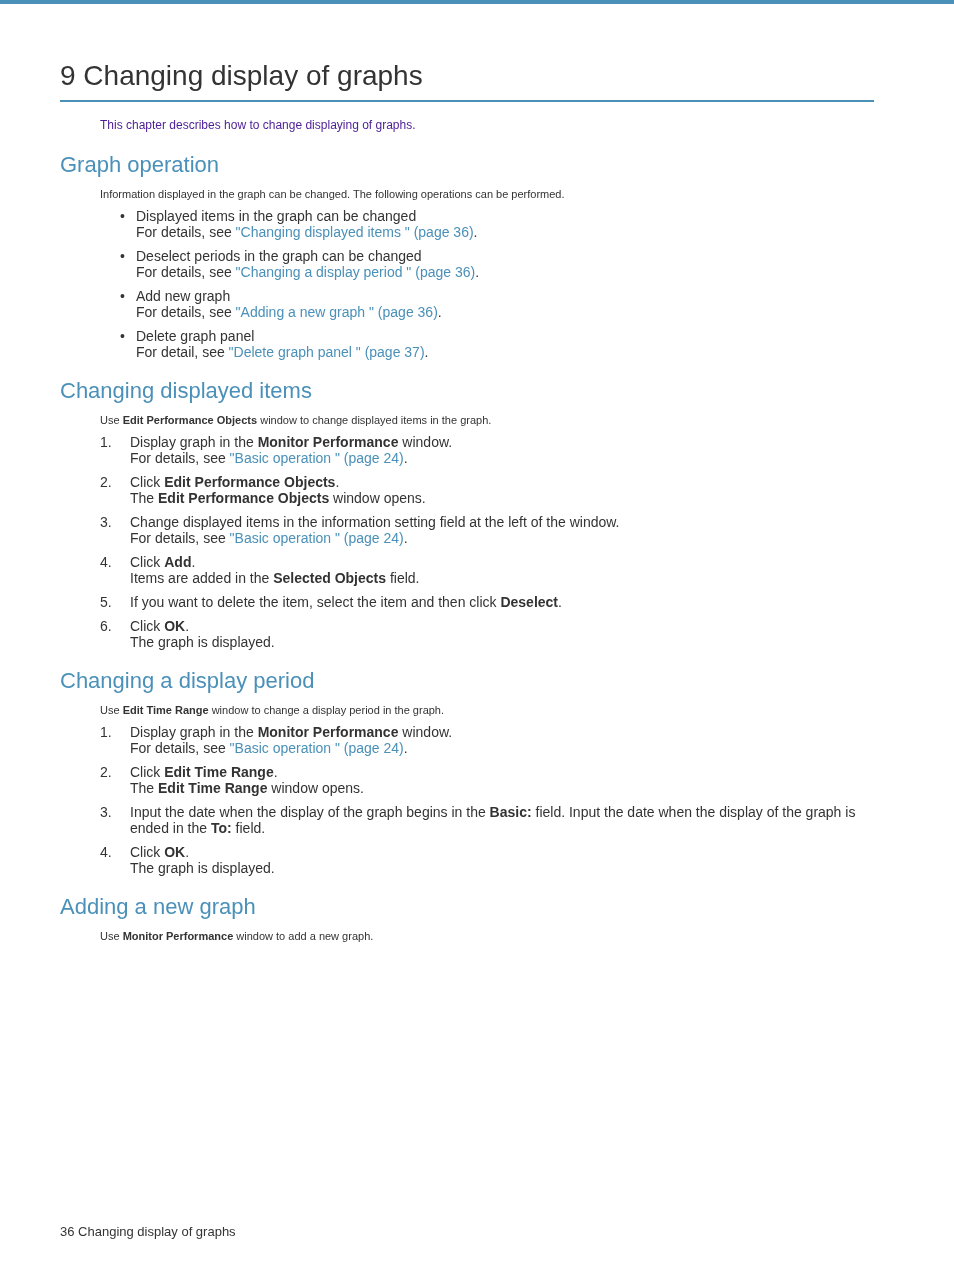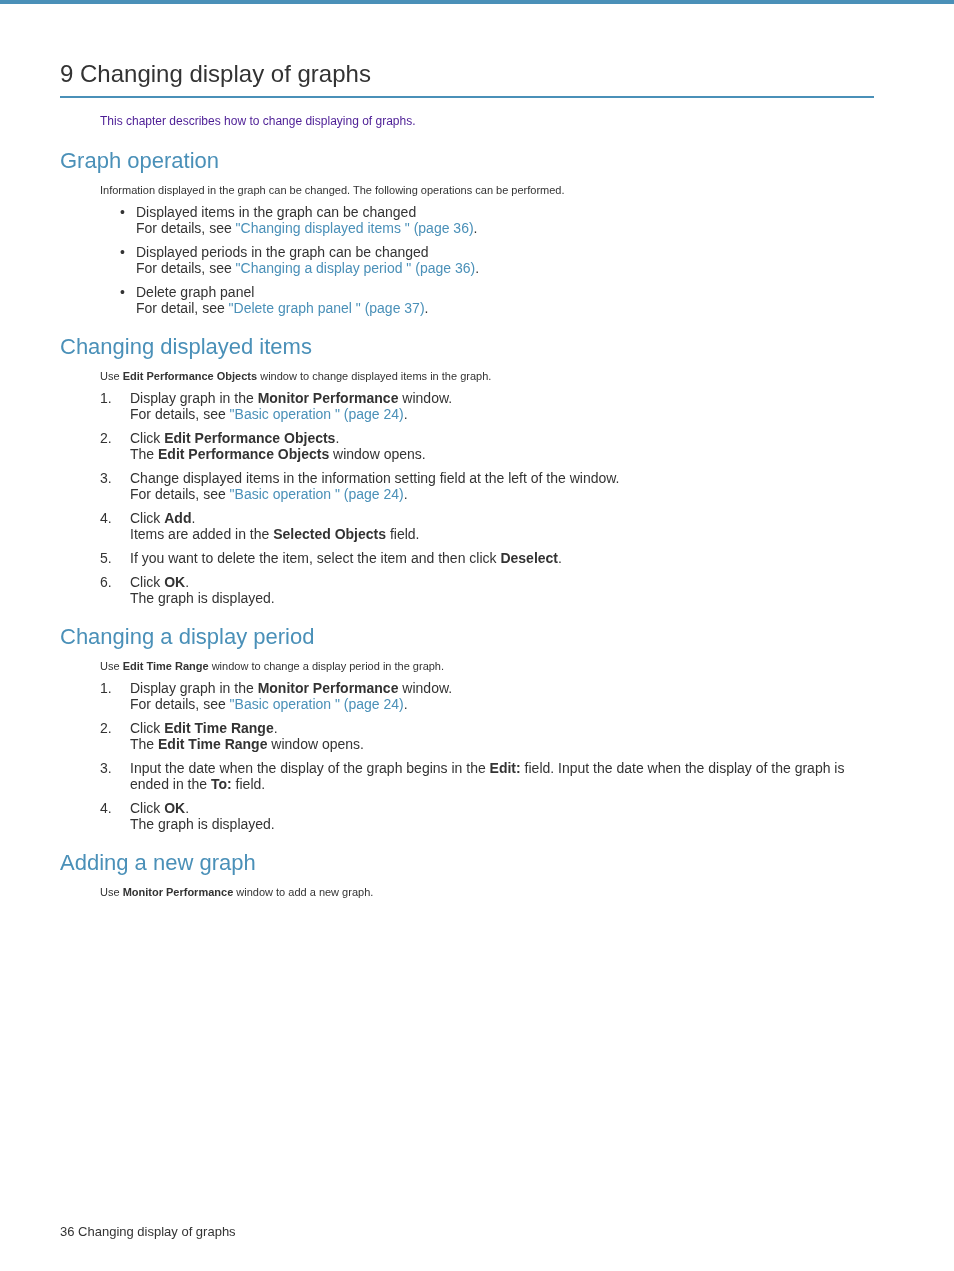--- a/index.html
+++ b/index.html
@@ -20,21 +20,21 @@
     }
     .top-border {
       position: absolute;
       top: 0;
       left: 0;
       right: 0;
       height: 4px;
       background: #4a90b8;
     }
     h1.chapter-title {
-      font-size: 24px;
+      font-size: 28px;
       font-weight: normal;
       color: #333;
       margin-bottom: 16px;
       margin-top: 20px;
       border-bottom: 2px solid #4a90b8;
       padding-bottom: 8px;
     }
     .chapter-intro {
       margin-left: 40px;
       margin-bottom: 20px;
@@ -124,22 +124,26 @@
 
   <div class="section">
     <h2 class="section-title">Graph operation</h2>
     <p class="section-intro">Information displayed in the graph can be changed. The following operations can be performed.</p>
     <ul class="bullet-list">
       <li>
         <span>Displayed items in the graph can be changed</span>
         <span class="sub-text">For details, see <span class="link-text">"Changing displayed items " (page 36)</span>.</span>
       </li>
       <li>
-        <span>Displayed periods in the graph can be changed</span>
+        <span>Deselect periods in the graph can be changed</span>
         <span class="sub-text">For details, see <span class="link-text">"Changing a display period " (page 36)</span>.</span>
+      </li>
+      <li>
+        <span>Add new graph</span>
+        <span class="sub-text">For details, see <span class="link-text">"Adding a new graph " (page 36)</span>.</span>
       </li>
       <li>
         <span>Delete graph panel</span>
         <span class="sub-text">For detail, see <span class="link-text">"Delete graph panel " (page 37)</span>.</span>
       </li>
     </ul>
   </div>
 
   <div class="section">
     <h2 class="section-title">Changing displayed items</h2>
@@ -177,21 +181,21 @@
     <ol class="numbered-list">
       <li>
         Display graph in the <b>Monitor Performance</b> window.
         <span class="sub-line">For details, see <span class="link-text">"Basic operation " (page 24)</span>.</span>
       </li>
       <li>
         Click <b>Edit Time Range</b>.
         <span class="sub-line">The <b>Edit Time Range</b> window opens.</span>
       </li>
       <li>
-        Input the date when the display of the graph begins in the <b>Edit:</b> field. Input the date when the display of the graph is ended in the <b>To:</b> field.
+        Input the date when the display of the graph begins in the <b>Basic:</b> field. Input the date when the display of the graph is ended in the <b>To:</b> field.
       </li>
       <li>
         Click <b>OK</b>.
         <span class="sub-line">The graph is displayed.</span>
       </li>
     </ol>
   </div>
 
   <div class="section">
     <h2 class="section-title">Adding a new graph</h2>

